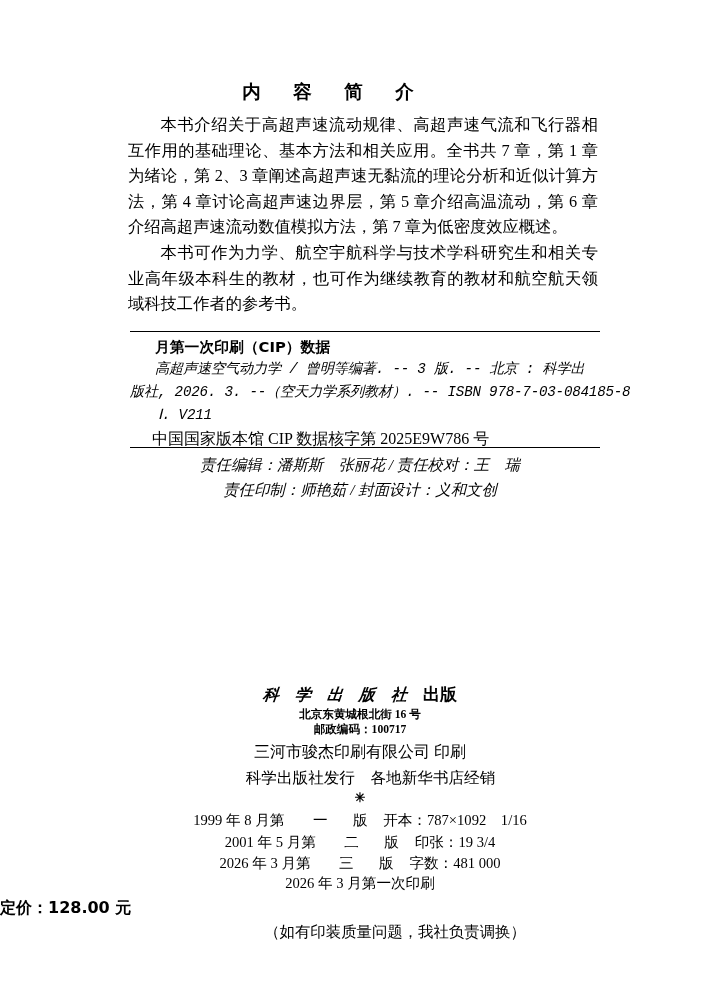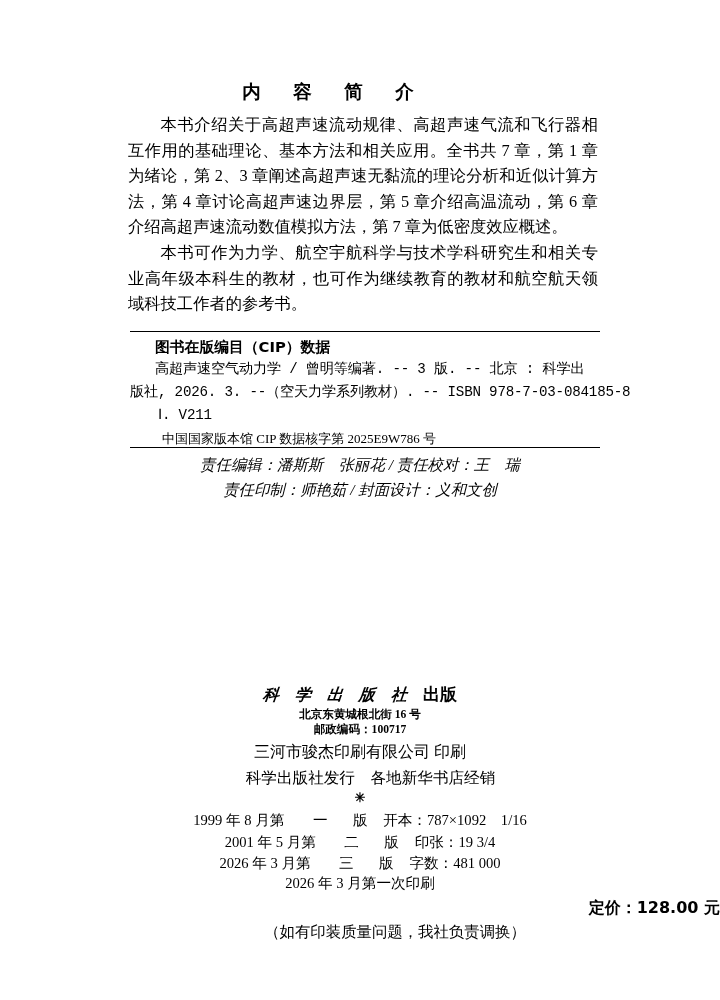--- a/index.html
+++ b/index.html
@@ -86,30 +86,31 @@
     font-size: 14.8px;
     margin-left: 25px;
     line-height: 22px;
   }
   .cip-line {
     font-family: "Liberation Mono", "DejaVu Sans Mono", monospace;
     font-size: 14.2px;
     letter-spacing: -0.2px;
     line-height: 23px;
     white-space: nowrap;
+    font-style: italic;
   }
   .cip-line.indent {
     margin-left: 25px;
   }
   .cip-line.indent2 {
     margin-left: 28px;
   }
   .cip-core {
-    margin-left: 32px;
-    font-size: 13px;
+    margin-left: 22px;
+    font-size: 16px;
     line-height: 23px;
     white-space: nowrap;
   }
 
   
   .credits {
     position: absolute;
     left: 0;
     top: 452px;
     width: 720px;
@@ -217,21 +218,21 @@
     text-align: center;
     font-size: 14.6px;
     line-height: 21.5px;
   }
 
   .price-line {
     position: absolute;
     left: 0;
     top: 896px;
     width: 720px;
-    text-align: right;
+    text-align: left;
     font-family: "DejaVu Sans", "Liberation Sans", sans-serif;
     font-weight: bold;
     font-size: 16px;
     line-height: 24px;
   }
   .notice-line {
     position: absolute;
     left: 0;
     top: 920px;
     width: 720px;
@@ -249,21 +250,21 @@
   <div class="abstract-title">内 容 简 介</div>
 
   <div class="abstract-body">
     <p>本书介绍关于高超声速流动规律、高超声速气流和飞行器相互作用的基础理论、基本方法和相关应用。全书共 7 章，第 1 章为绪论，第 2、3 章阐述高超声速无黏流的理论分析和近似计算方法，第 4 章讨论高超声速边界层，第 5 章介绍高温流动，第 6 章介绍高超声速流动数值模拟方法，第 7 章为低密度效应概述。</p>
     <p>本书可作为力学、航空宇航科学与技术学科研究生和相关专业高年级本科生的教材，也可作为继续教育的教材和航空航天领域科技工作者的参考书。</p>
   </div>
 
   <div class="cip-rule-top"></div>
 
   <div class="cip-block">
-    <div class="cip-heading">图书在版编目（CIP）数据</div>
+    <div class="cip-heading">月第一次印刷（CIP）数据</div>
     <div class="cip-line indent">高超声速空气动力学 / 曾明等编著. -- 3 版. -- 北京 : 科学出</div>
     <div class="cip-line">版社, 2026. 3. --（空天力学系列教材）. -- ISBN 978-7-03-084185-8</div>
     <div class="cip-line indent2">Ⅰ. V211</div>
     <div class="cip-core">中国国家版本馆 CIP 数据核字第 2025E9W786 号</div>
   </div>
 
   <div class="cip-rule-bottom"></div>
 
   <div class="credits">
     <div>责任编辑：潘斯斯　张丽花 / 责任校对：王　瑞</div>

